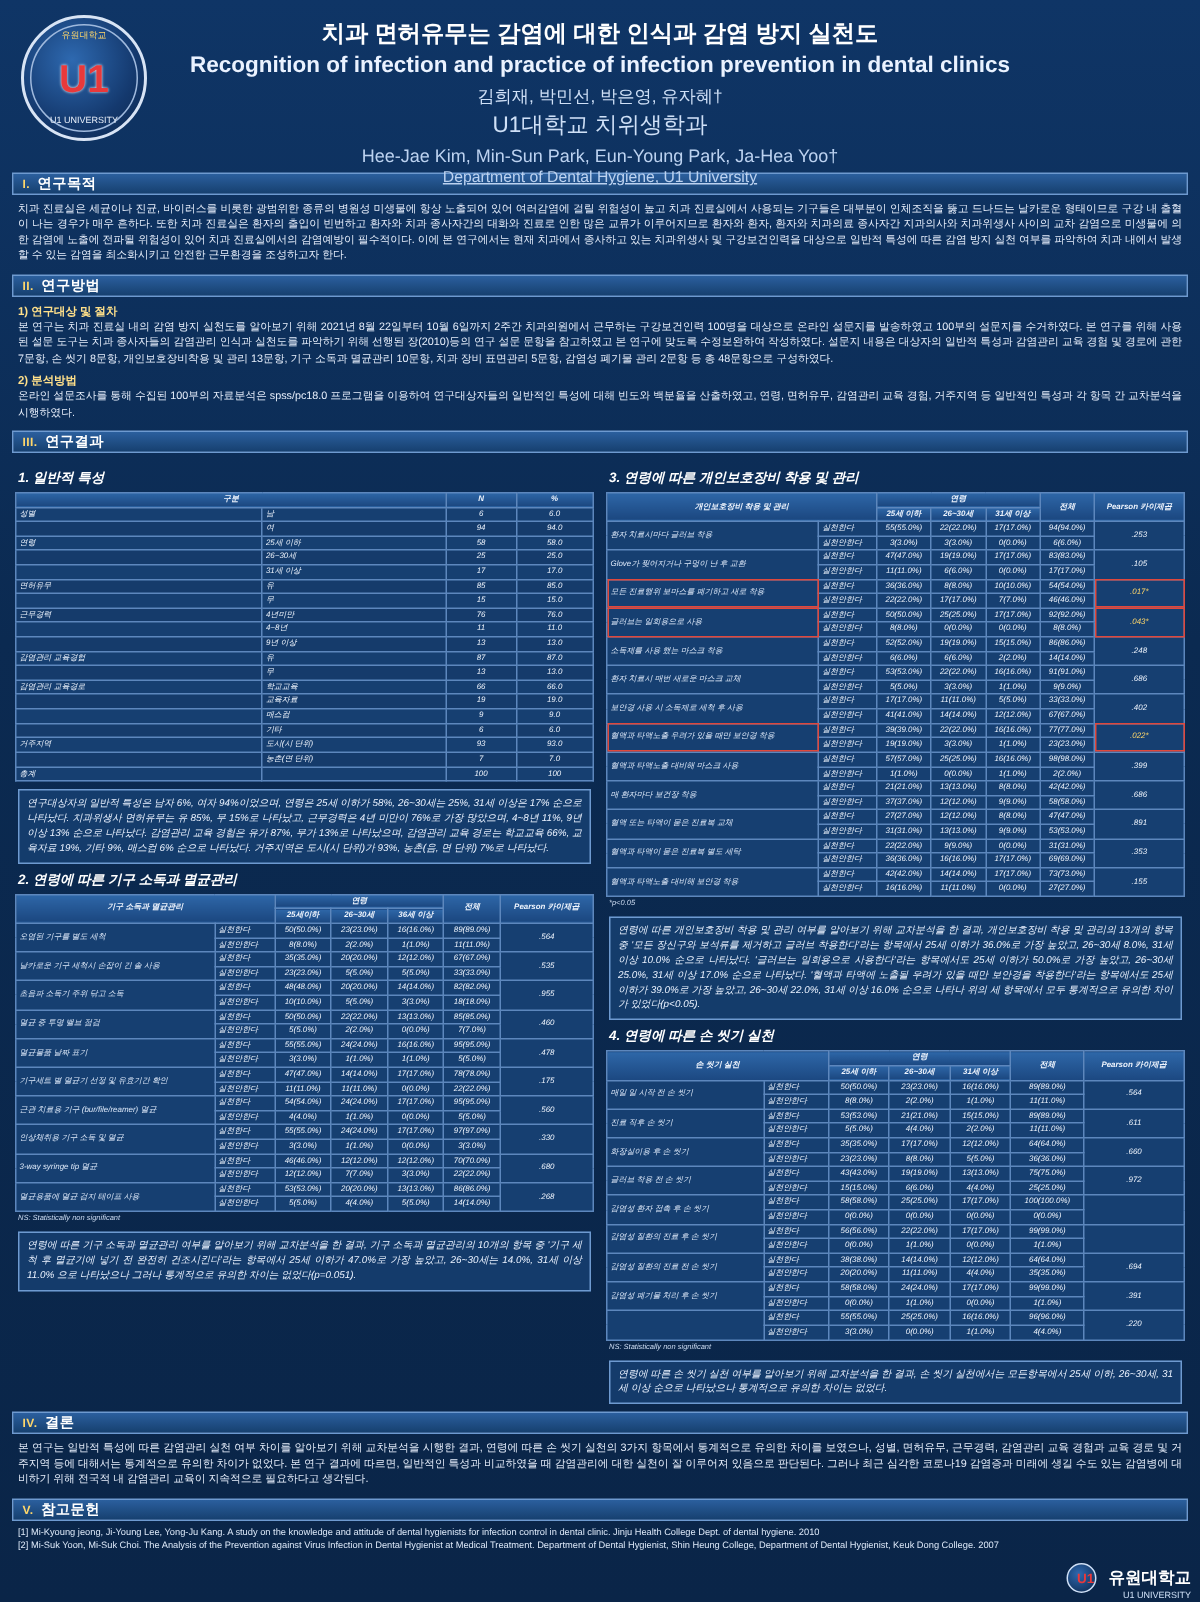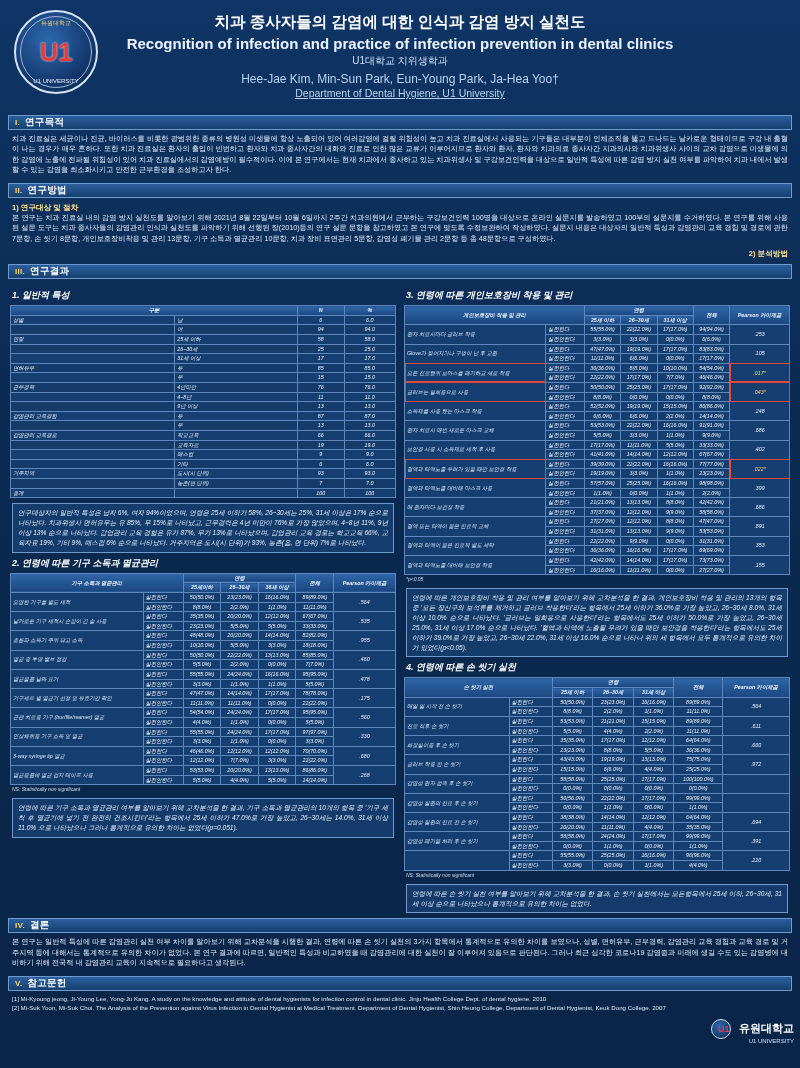--- a/index.html
+++ b/index.html
@@ -43,42 +43,42 @@
   }
   .logo .ktxt { position:absolute; top:7px; font-size:6px; color:#ffd76a; width:100%; }
   .logo .btxt { position:absolute; bottom:8px; font-size:6px; color:#e9f0fa; width:100%; }
   h1.title-ko {
     margin:2px 0 0 0; font-size:15.5px; font-weight:bold; color:#ffffff;
   }
   h2.title-en {
     margin:2px 0 0 0; font-size:15px; font-weight:bold; color:#eaf2ff;
   }
   .authors-ko { font-size:11.5px; color:#cfe0f7; margin-top:5px; }
-  .affil-ko { font-size:10px; color:#cfe0f7; margin-top:2px; }
+  .affil-ko { font-size:15px; color:#cfe0f7; margin-top:2px; }
   .authors-en { font-size:12px; color:#bcd2f0; margin-top:4px; }
   .affil-en { font-size:10.5px; color:#bcd2f0; margin-top:1px;text-decoration:underline; }
 
   
   .secbar {
     margin:5px 2px 4px 2px;
     height:15px;
     background:linear-gradient(180deg,#2b5f9e,#16406f);
     border:1px solid #6e9ad0;
     display:flex; align-items:center;
     padding-left:6px;
     font-size:9.5px; font-weight:bold; color:#ffffff;
     letter-spacing:.3px;
   }
   .secbar .mark { color:#ffd76a; margin-right:5px; font-size:8px;}
   .body-txt {
     font-size:7.2px; line-height:1.45; color:#e6eefb;
     padding:0 6px 2px 6px; text-align:justify;
   }
   .sub-h { font-size:7.6px; font-weight:bold; color:#ffe08a; padding:1px 6px 0 6px;}
-  .sub-h2 { font-size:7.6px; font-weight:bold; color:#ffe08a; padding:3px 6px 0 6px;text-align:right;}
+  .sub-h2 { font-size:7.6px; font-weight:bold; color:#ffe08a; padding:3px 6px 0 6px;}
 
   
   .cols { display:flex; gap:8px; padding:2px 4px 0 4px;font-style:italic; }
   .col { width:50%; }
   .blk-title { font-size:9px; font-weight:bold; color:#ffffff; margin:4px 0 3px 2px;}
 
   table.t {
     width:100%; border-collapse:collapse;
     background:#163f71;
     font-size:5.3px; color:#eef4fd;
@@ -128,40 +128,42 @@
 
 <div class="poster">
 
   <div class="header">
     <div class="logo">
       <div class="ring"></div>
       <div class="ktxt">유원대학교</div>
       <div class="u1">U1</div>
       <div class="btxt">U1 UNIVERSITY</div>
     </div>
-    <h1 class="title-ko">치과 종사자들의 감염에 대한 인식과 감염 방지 실천도</h1>
+    <h1 class="title-ko">치과 면허유무는 감염에 대한 인식과 감염 방지 실천도</h1>
     <h2 class="title-en">Recognition of infection and practice of infection prevention in dental clinics</h2>
+    <div class="authors-ko">김희재, 박민선, 박은영, 유자혜†</div>
     <div class="affil-ko">U1대학교 치위생학과</div>
     <div class="authors-en">Hee-Jae Kim, Min-Sun Park, Eun-Young Park, Ja-Hea Yoo†</div>
     <div class="affil-en">Department of Dental Hygiene, U1 University</div>
   </div>
 
   <div class="secbar">
     <span class="mark">I.</span>
     <span>연구목적</span>
   </div>
   <div class="body-txt">치과 진료실은 세균이나 진균, 바이러스를 비롯한 광범위한 종류의 병원성 미생물에 항상 노출되어 있어 여러감염에 걸릴 위험성이 높고 치과 진료실에서 사용되는 기구들은 대부분이 인체조직을 뚫고 드나드는 날카로운 형태이므로 구강 내 출혈이 나는 경우가 매우 흔하다. 또한 치과 진료실은 환자의 출입이 빈번하고 환자와 치과 종사자간의 대화와 진료로 인한 많은 교류가 이루어지므로 환자와 환자, 환자와 치과의료 종사자간 지과의사와 치과위생사 사이의 교차 감염으로 미생물에 의한 감염에 노출에 전파될 위험성이 있어 치과 진료실에서의 감염예방이 필수적이다. 이에 본 연구에서는 현재 치과에서 종사하고 있는 치과위생사 및 구강보건인력을 대상으로 일반적 특성에 따른 감염 방지 실천 여부를 파악하여 치과 내에서 발생할 수 있는 감염을 최소화시키고 안전한 근무환경을 조성하고자 한다.</div>
 
   <div class="secbar">
     <span class="mark">II.</span>
     <span>연구방법</span>
   </div>
   <div class="sub-h">1) 연구대상 및 절차</div>
   <div class="body-txt">본 연구는 치과 진료실 내의 감염 방지 실천도를 알아보기 위해 2021년 8월 22일부터 10월 6일까지 2주간 치과의원에서 근무하는 구강보건인력 100명을 대상으로 온라인 설문지를 발송하였고 100부의 설문지를 수거하였다. 본 연구를 위해 사용된 설문 도구는 치과 종사자들의 감염관리 인식과 실천도를 파악하기 위해 선행된 장(2010)등의 연구 설문 문항을 참고하였고 본 연구에 맞도록 수정보완하여 작성하였다. 설문지 내용은 대상자의 일반적 특성과 감염관리 교육 경험 및 경로에 관한 7문항, 손 씻기 8문항, 개인보호장비착용 및 관리 13문항, 기구 소독과 멸균관리 10문항, 치과 장비 표면관리 5문항, 감염성 폐기물 관리 2문항 등 총 48문항으로 구성하였다.</div>
   <div class="sub-h2">2) 분석방법</div>
+  <div class="body-txt">온라인 설문조사를 통해 수집된 100부의 자료분석은 spss/pc18.0 프로그램을 이용하여 연구대상자들의 일반적인 특성에 대해 빈도와 백분율을 산출하였고, 연령, 면허유무, 감염관리 교육 경험, 거주지역 등 일반적인 특성과 각 항목 간 교차분석을 시행하였다.</div>
 
   <div class="secbar">
     <span class="mark">III.</span>
     <span>연구결과</span>
   </div>
 
   <div class="cols">
 
     <div class="col">
       <div class="blk-title">1. 일반적 특성</div>

